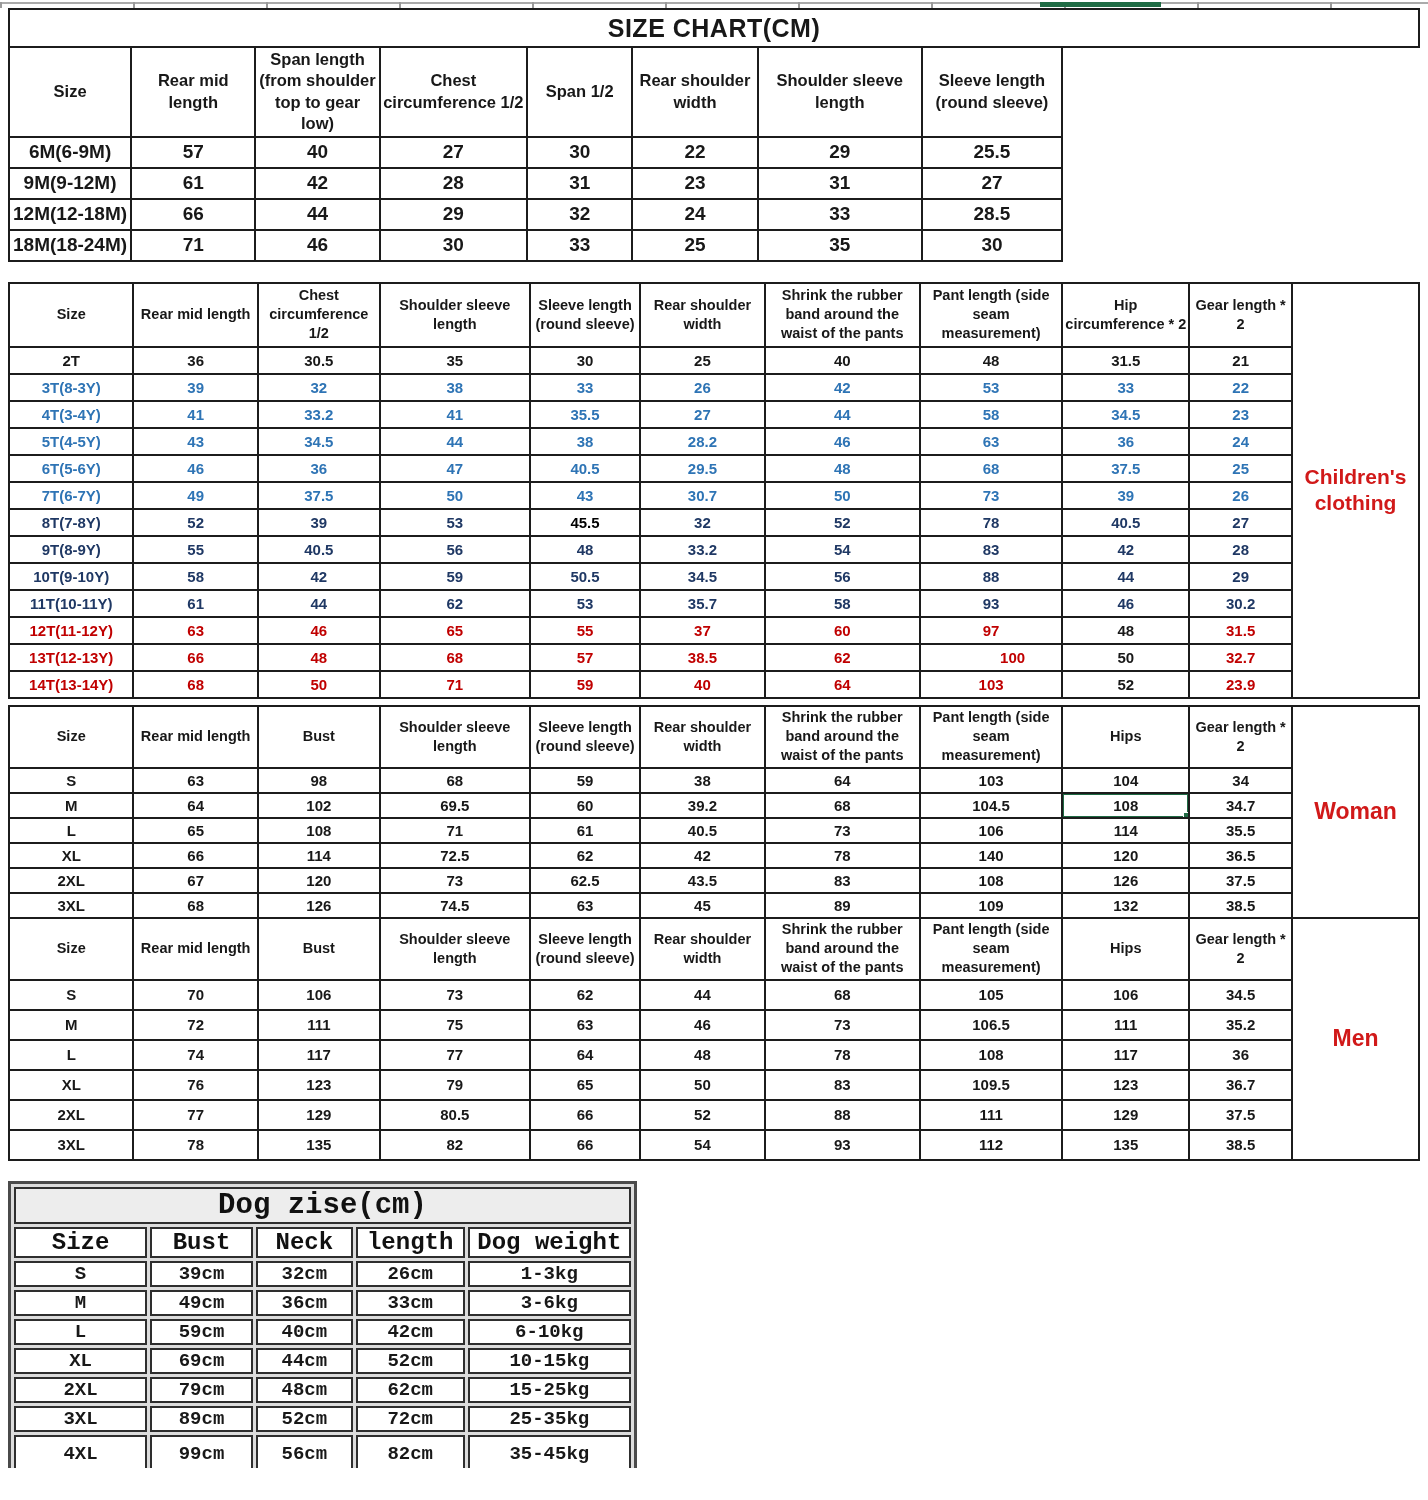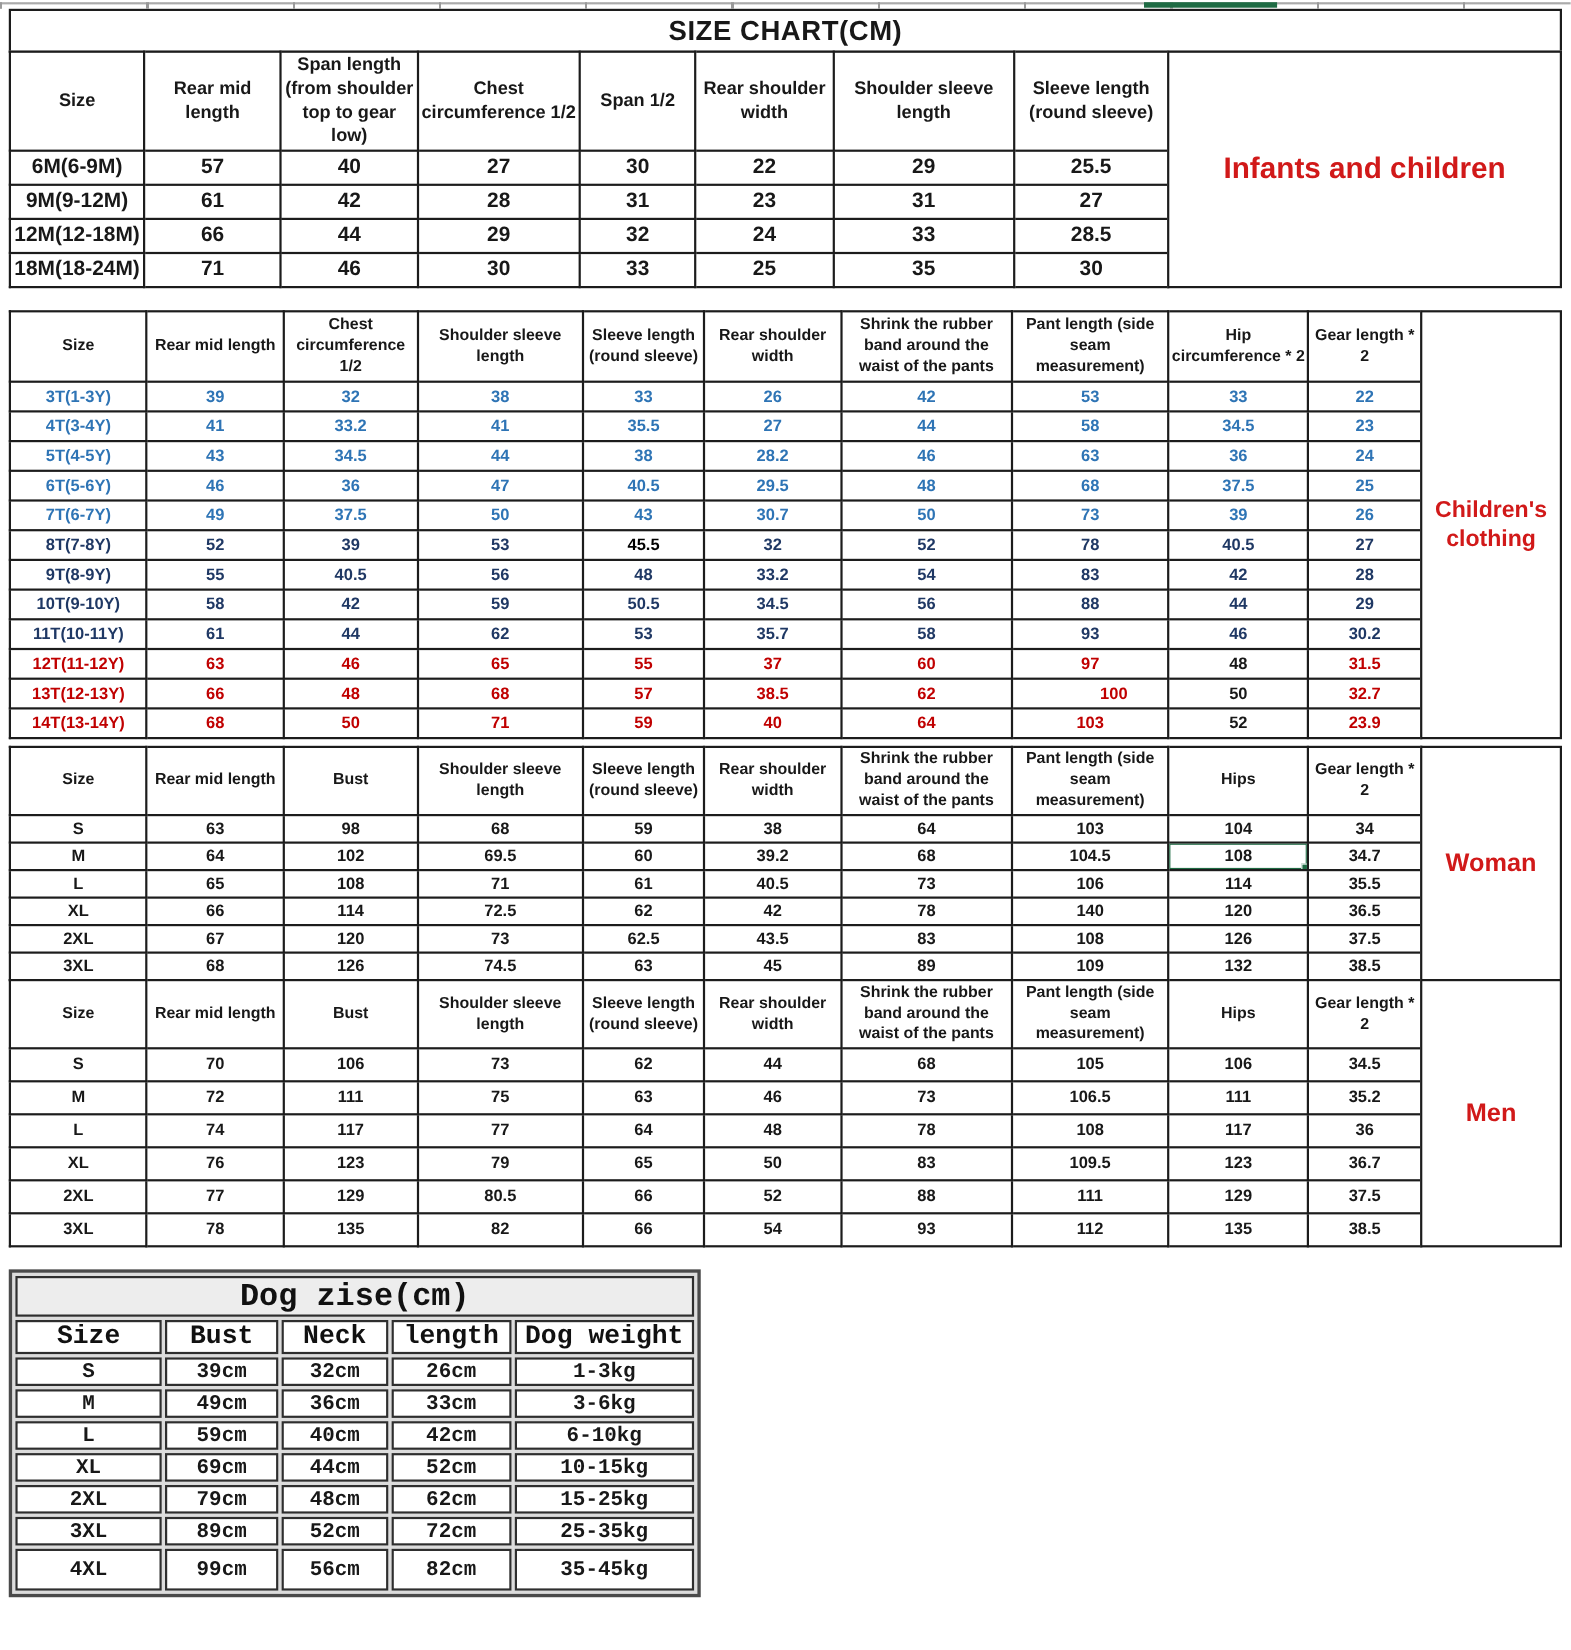--- a/index.html
+++ b/index.html
@@ -170,21 +170,20 @@
               <td style="color: rgb(24, 24, 24);">71</td>
               <td style="color: rgb(24, 24, 24);">46</td>
               <td style="color: rgb(24, 24, 24);">30</td>
               <td style="color: rgb(24, 24, 24);">33</td>
               <td style="color: rgb(24, 24, 24);">25</td>
               <td style="color: rgb(24, 24, 24);">35</td>
               <td style="color: rgb(24, 24, 24);">30</td>
             </tr>
           </tbody>
         </table>
-      <div class="labelbox label-infants" style="color: rgb(209, 25, 25);">Infants and children</div>
     </div>
 
     <div class="sec sec-children">
       <table class="sheet">
           <colgroup>
             <col style="width: 9.7%;">
             <col style="width: 9.7%;">
             <col style="width: 9.5%;">
             <col style="width: 11.7%;">
             <col style="width: 8.6%;">
@@ -203,21 +202,33 @@
               <th class="colhead">Sleeve length (round sleeve)</th>
               <th class="colhead">Rear shoulder width</th>
               <th class="colhead">Shrink the rubber band around the waist of the pants</th>
               <th class="colhead">Pant length (side seam measurement)</th>
               <th class="colhead">Hip circumference * 2</th>
               <th class="colhead">Gear length * 2</th>
             </tr>
           </thead>
           <tbody>
             <tr>
-              <td style="color: rgb(46, 116, 181);">3T(1-3Y)</td>
+              <td style="color: rgb(24, 24, 24);">2T</td>
+              <td style="color: rgb(24, 24, 24);">36</td>
+              <td style="color: rgb(24, 24, 24);">30.5</td>
+              <td style="color: rgb(24, 24, 24);">35</td>
+              <td style="color: rgb(24, 24, 24);">30</td>
+              <td style="color: rgb(24, 24, 24);">25</td>
+              <td style="color: rgb(24, 24, 24);">40</td>
+              <td style="color: rgb(24, 24, 24);">48</td>
+              <td style="color: rgb(24, 24, 24);">31.5</td>
+              <td style="color: rgb(24, 24, 24);">21</td>
+            </tr>
+            <tr>
+              <td style="color: rgb(46, 116, 181);">3T(8-3Y)</td>
               <td style="color: rgb(46, 116, 181);">39</td>
               <td style="color: rgb(46, 116, 181);">32</td>
               <td style="color: rgb(46, 116, 181);">38</td>
               <td style="color: rgb(46, 116, 181);">33</td>
               <td style="color: rgb(46, 116, 181);">26</td>
               <td style="color: rgb(46, 116, 181);">42</td>
               <td style="color: rgb(46, 116, 181);">53</td>
               <td style="color: rgb(46, 116, 181);">33</td>
               <td style="color: rgb(46, 116, 181);">22</td>
             </tr>

